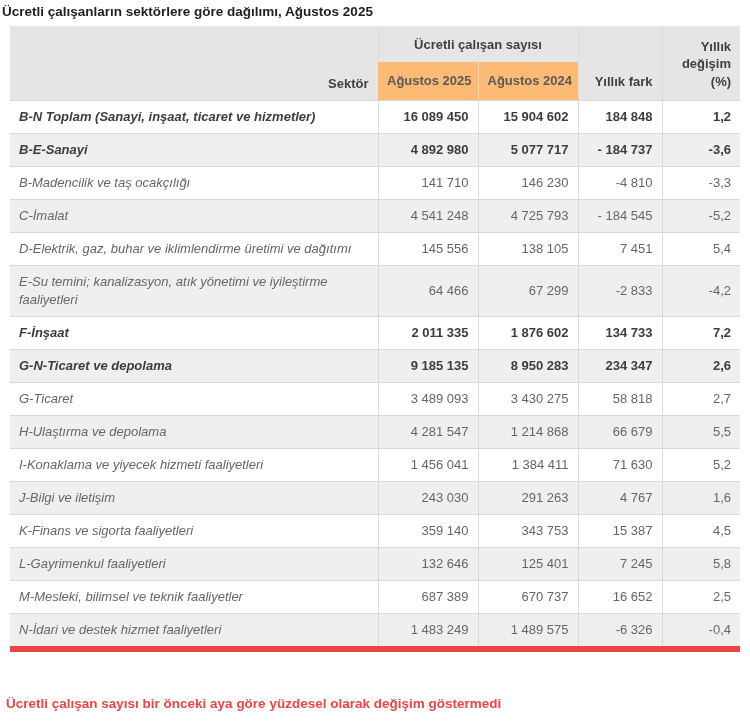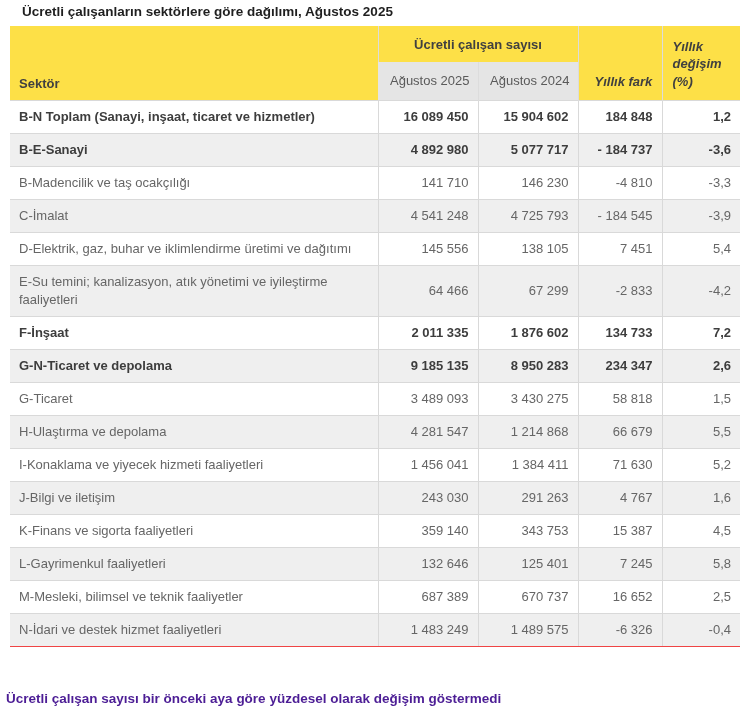--- a/index.html
+++ b/index.html
@@ -7,100 +7,99 @@
     background: #ffffff;
     font-family: "Liberation Sans", "DejaVu Sans", sans-serif;
   }
   body {
     width: 750px;
     height: 724px;
     position: relative;
     overflow: hidden;
   }
   .page-title {
-    margin: 4px 0 0 22px;
+    margin: 4px 0 0 2px;
     font-size: 13.5px;
     font-weight: bold;
     color: #1f1f1f;
   }
   table.sector-table {
     border-collapse: collapse;
     table-layout: fixed;
     width: 730px;
     margin: 7px 0 0 10px;
     font-size: 13px;
   }
   col.c-sector   { width: 368px; }
   col.c-aug2025  { width: 100px; }
   col.c-aug2024  { width: 100px; }
   col.c-fark     { width: 84px;  }
   col.c-degisim  { width: 78px;  }
 
   thead th {
-    background: #fde047;
+    background: #e5e5e5;
     font-weight: bold;
     color: #404040;
     border-left: 1px solid #dcdcdc;
     padding: 6px 9px;
   }
   thead th:first-child { border-left: none; }
   th.h-sector {
-    text-align: left;
+    text-align: right;
     vertical-align: bottom;
     padding-bottom: 9px;
   }
   th.h-group {
     text-align: center;
     vertical-align: middle;
     height: 36px;
   }
   th.h-num {
-    text-align: left;
+    text-align: right;
     vertical-align: bottom;
     padding-bottom: 9px;
     line-height: 1.35;
-    font-style: italic;
   }
   th.h-fark { padding-left: 16px; margin-top: 24px; }
   th.h-degisim { padding-left: 10px; }
   tr.subhead th {
-    background: #e5e5e5;
-    font-weight: normal;
+    background: #fdba74;
+    font-weight: bold;
     color: #5a5a5a;
     text-align: right;
     vertical-align: middle;
     height: 38px;
     white-space: nowrap;
     padding-right: 8px;
   }
 
   tbody td {
     border-top: 1px solid #d9d9d9;
     border-left: 1px solid #d9d9d9;
     padding: 7px 9px;
     line-height: 18px;
     color: #666666;
     vertical-align: middle;
   }
-  tbody td:first-child { border-left: none; }
-  tbody tr:last-child td { border-bottom: 1px solid #ef4444; }
+  tbody td:first-child { border-left: none; font-style: italic; }
+  tbody tr:last-child td { border-bottom: 6px solid #ef4444; }
   tbody tr:nth-child(even) { background: #efefef; }
   td.num {
     text-align: right;
     white-space: nowrap;
   }
   tr.bold td {
     font-weight: bold;
     color: #3d3d3d;
   }
   .footnote {
     margin: 44px 0 0 6px;
     font-size: 13.5px;
     font-weight: bold;
-    color: #4c1d95;
+    color: #ef4444;
   }
 </style>
 </head>
 <body>
 
 <div class="page-title">Ücretli çalışanların sektörlere göre dağılımı, Ağustos 2025</div>
 
 <table class="sector-table">
   <colgroup>
     <col class="c-sector">
@@ -141,21 +140,21 @@
       <td class="num">141 710</td>
       <td class="num">146 230</td>
       <td class="num">-4 810</td>
       <td class="num">-3,3</td>
     </tr>
     <tr>
       <td>C-İmalat</td>
       <td class="num">4 541 248</td>
       <td class="num">4 725 793</td>
       <td class="num">- 184 545</td>
-      <td class="num">-3,9</td>
+      <td class="num">-5,2</td>
     </tr>
     <tr>
       <td>D-Elektrik, gaz, buhar ve iklimlendirme üretimi ve dağıtımı</td>
       <td class="num">145 556</td>
       <td class="num">138 105</td>
       <td class="num">7 451</td>
       <td class="num">5,4</td>
     </tr>
     <tr>
       <td>E-Su temini; kanalizasyon, atık yönetimi ve iyileştirme faaliyetleri</td>
@@ -176,21 +175,21 @@
       <td class="num">9 185 135</td>
       <td class="num">8 950 283</td>
       <td class="num">234 347</td>
       <td class="num">2,6</td>
     </tr>
     <tr>
       <td>G-Ticaret</td>
       <td class="num">3 489 093</td>
       <td class="num">3 430 275</td>
       <td class="num">58 818</td>
-      <td class="num">1,5</td>
+      <td class="num">2,7</td>
     </tr>
     <tr>
       <td>H-Ulaştırma ve depolama</td>
       <td class="num">4 281 547</td>
       <td class="num">1 214 868</td>
       <td class="num">66 679</td>
       <td class="num">5,5</td>
     </tr>
     <tr>
       <td>I-Konaklama ve yiyecek hizmeti faaliyetleri</td>

